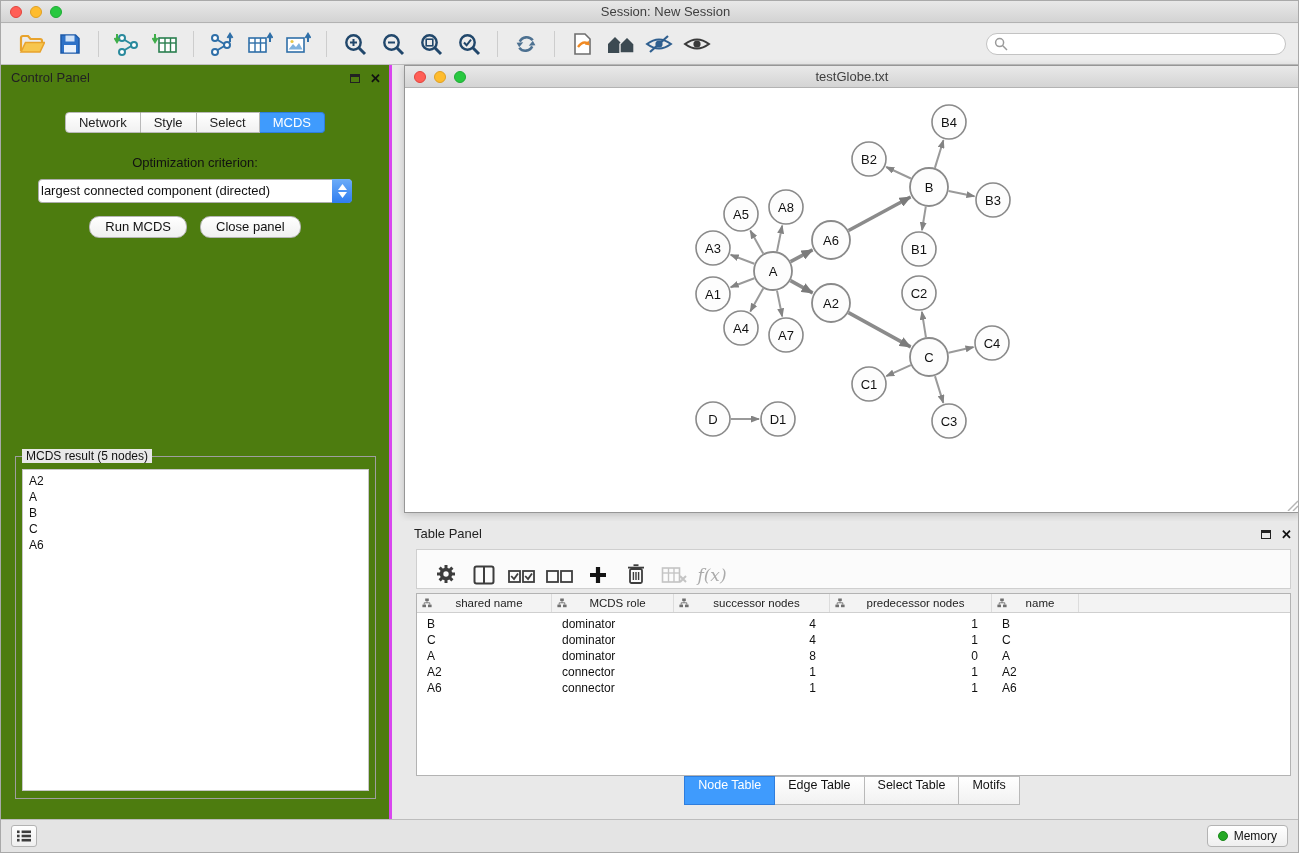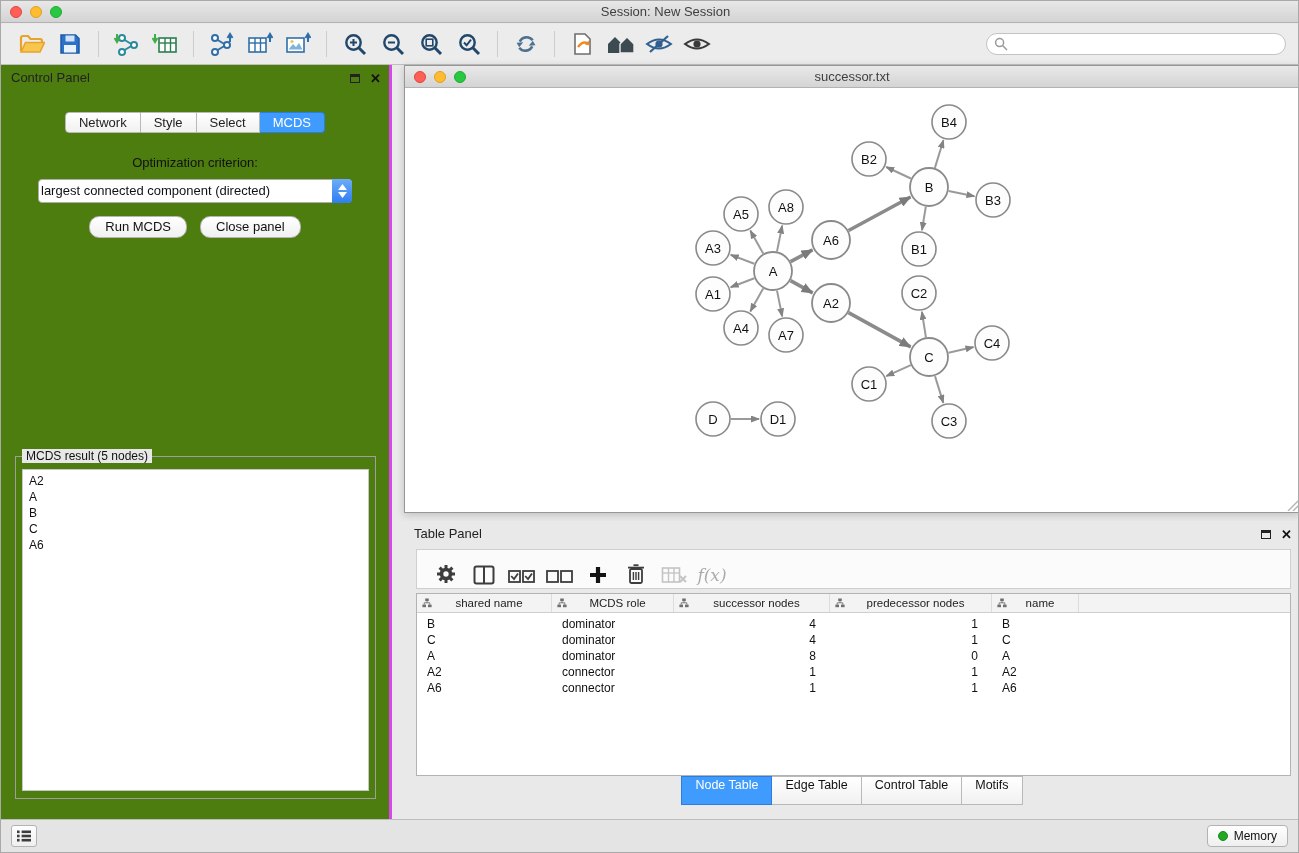--- a/index.html
+++ b/index.html
@@ -345,21 +345,21 @@
     </div>
   </div>
 
   <div class="net-window">
     <div class="net-titlebar">
       <div class="lights">
         <span class="light red"></span>
         <span class="light yellow"></span>
         <span class="light green"></span>
       </div>
-      <span>successor.txt</span>
+      <span>testGlobe.txt</span>
     </div>
     <div class="net-canvas-wrap">
       <svg id="net-svg" width="894" height="425">
         <defs>
           <marker id="arrowN" markerWidth="9" markerHeight="7" refX="8" refY="3.5" orient="auto" markerUnits="userSpaceOnUse">
             <path d="M0,0 L9,3.5 L0,7 Z" fill="#838383"></path>
           </marker>
           <marker id="arrowT" markerWidth="12" markerHeight="10" refX="11" refY="5" orient="auto" markerUnits="userSpaceOnUse">
             <path d="M0,0 L12,5 L0,10 Z" fill="#7b7b7b"></path>
           </marker>
@@ -626,21 +626,21 @@
             <div class="td align-left" style="width: 122px;">connector</div>
             <div class="td align-right" style="width: 156px;">1</div>
             <div class="td align-right" style="width: 162px;">1</div>
             <div class="td align-left" style="width: 87px;">A6</div>
           </div>
         </div>
     </div>
     <div class="tp-tabs">
         <div class="tp-tab active">Node Table</div>
         <div class="tp-tab">Edge Table</div>
-        <div class="tp-tab">Control Table</div>
+        <div class="tp-tab">Select Table</div>
         <div class="tp-tab">Motifs</div>
       </div>
   </div>
 
   <div class="statusbar">
     <div class="list-btn">
       <svg width="14" height="12" viewBox="0 0 14 12">
         <g fill="#3d3d3d">
           <rect x="0" y="0.5" width="2.6" height="2.6"></rect>
             <rect x="0" y="4.7" width="2.6" height="2.6"></rect>

